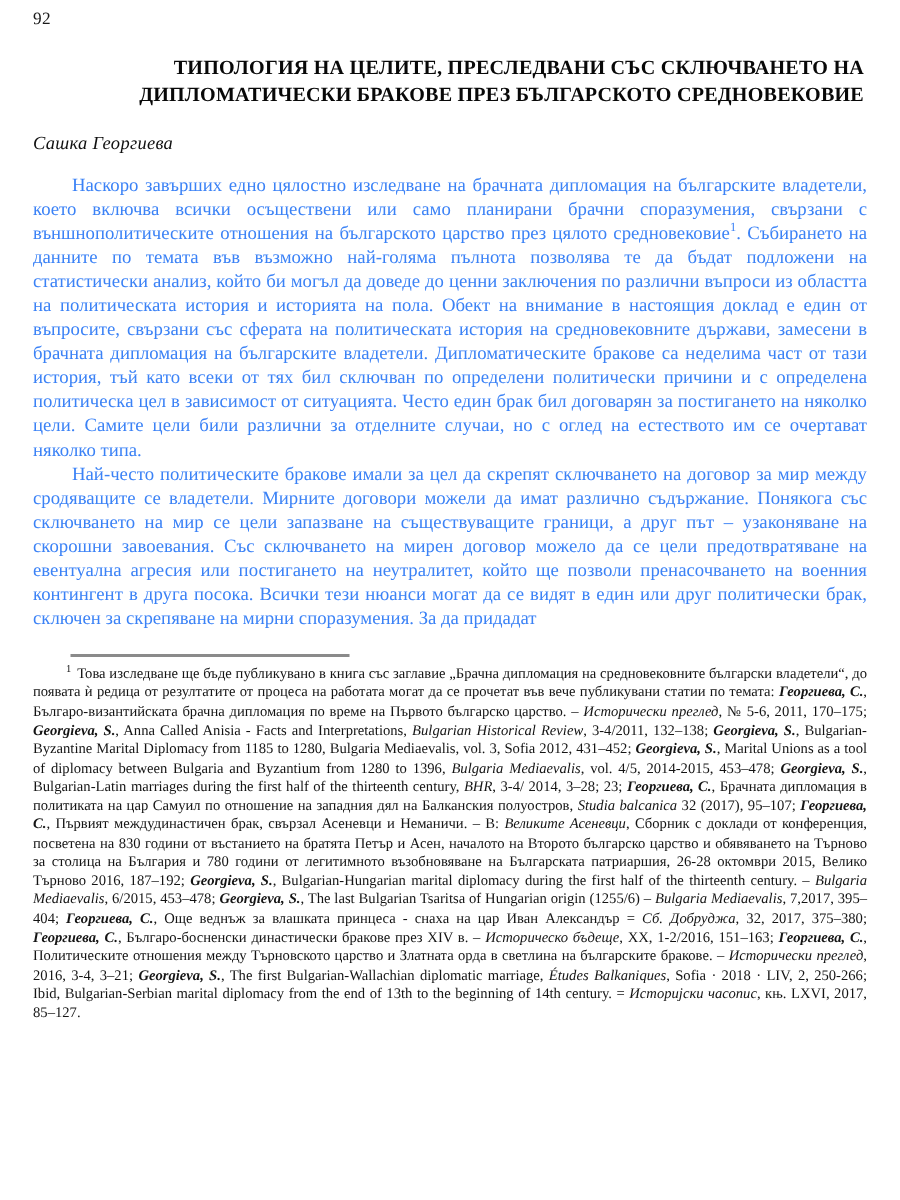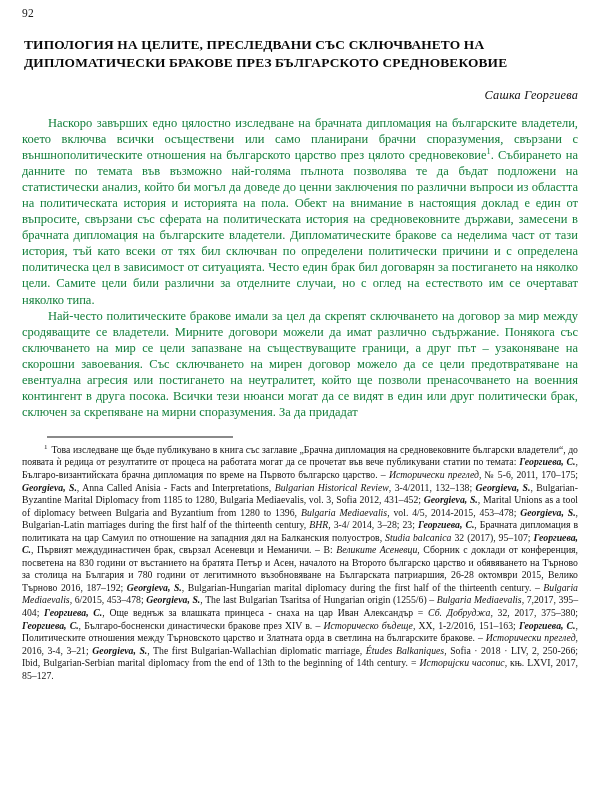--- a/index.html
+++ b/index.html
@@ -22,49 +22,49 @@
     padding: 6px 22px 0 22px;
   }
   .folio {
     font-size: 11.5px;
     line-height: 14px;
     color: #1a1a1a;
     margin: 0 0 12px 0;
     letter-spacing: 0.2px;
   }
   .title {
-    text-align: left;
+    text-align: right;
     font-weight: bold;
     font-size: 13.4px;
     line-height: 17.5px;
     letter-spacing: 0.15px;
     margin: 16px 2px;
     color: #080808;
   }
   .author {
-    text-align: right;
+    text-align: left;
     font-style: italic;
     font-size: 12.3px;
     line-height: 16px;
     margin-top: 13px;
     margin-bottom: 12px;
     color: #101010;
     letter-spacing: 0.2px;
   }
   .body-block {
     margin-top: 2px;
   }
   p.para {
     margin: 0;
     text-align: justify;
     text-justify: inter-word;
     font-size: 12.5px;
     line-height: 16.05px;
     text-indent: 26px;
-    color: #15803d;
+    color: #3b82f6;
     hyphens: none;
   }
   sup.fn-ref {
     font-size: 8.4px;
     vertical-align: super;
     line-height: 0;
   }
   .fn-rule {
     width: 186px;
     height: 2px;

